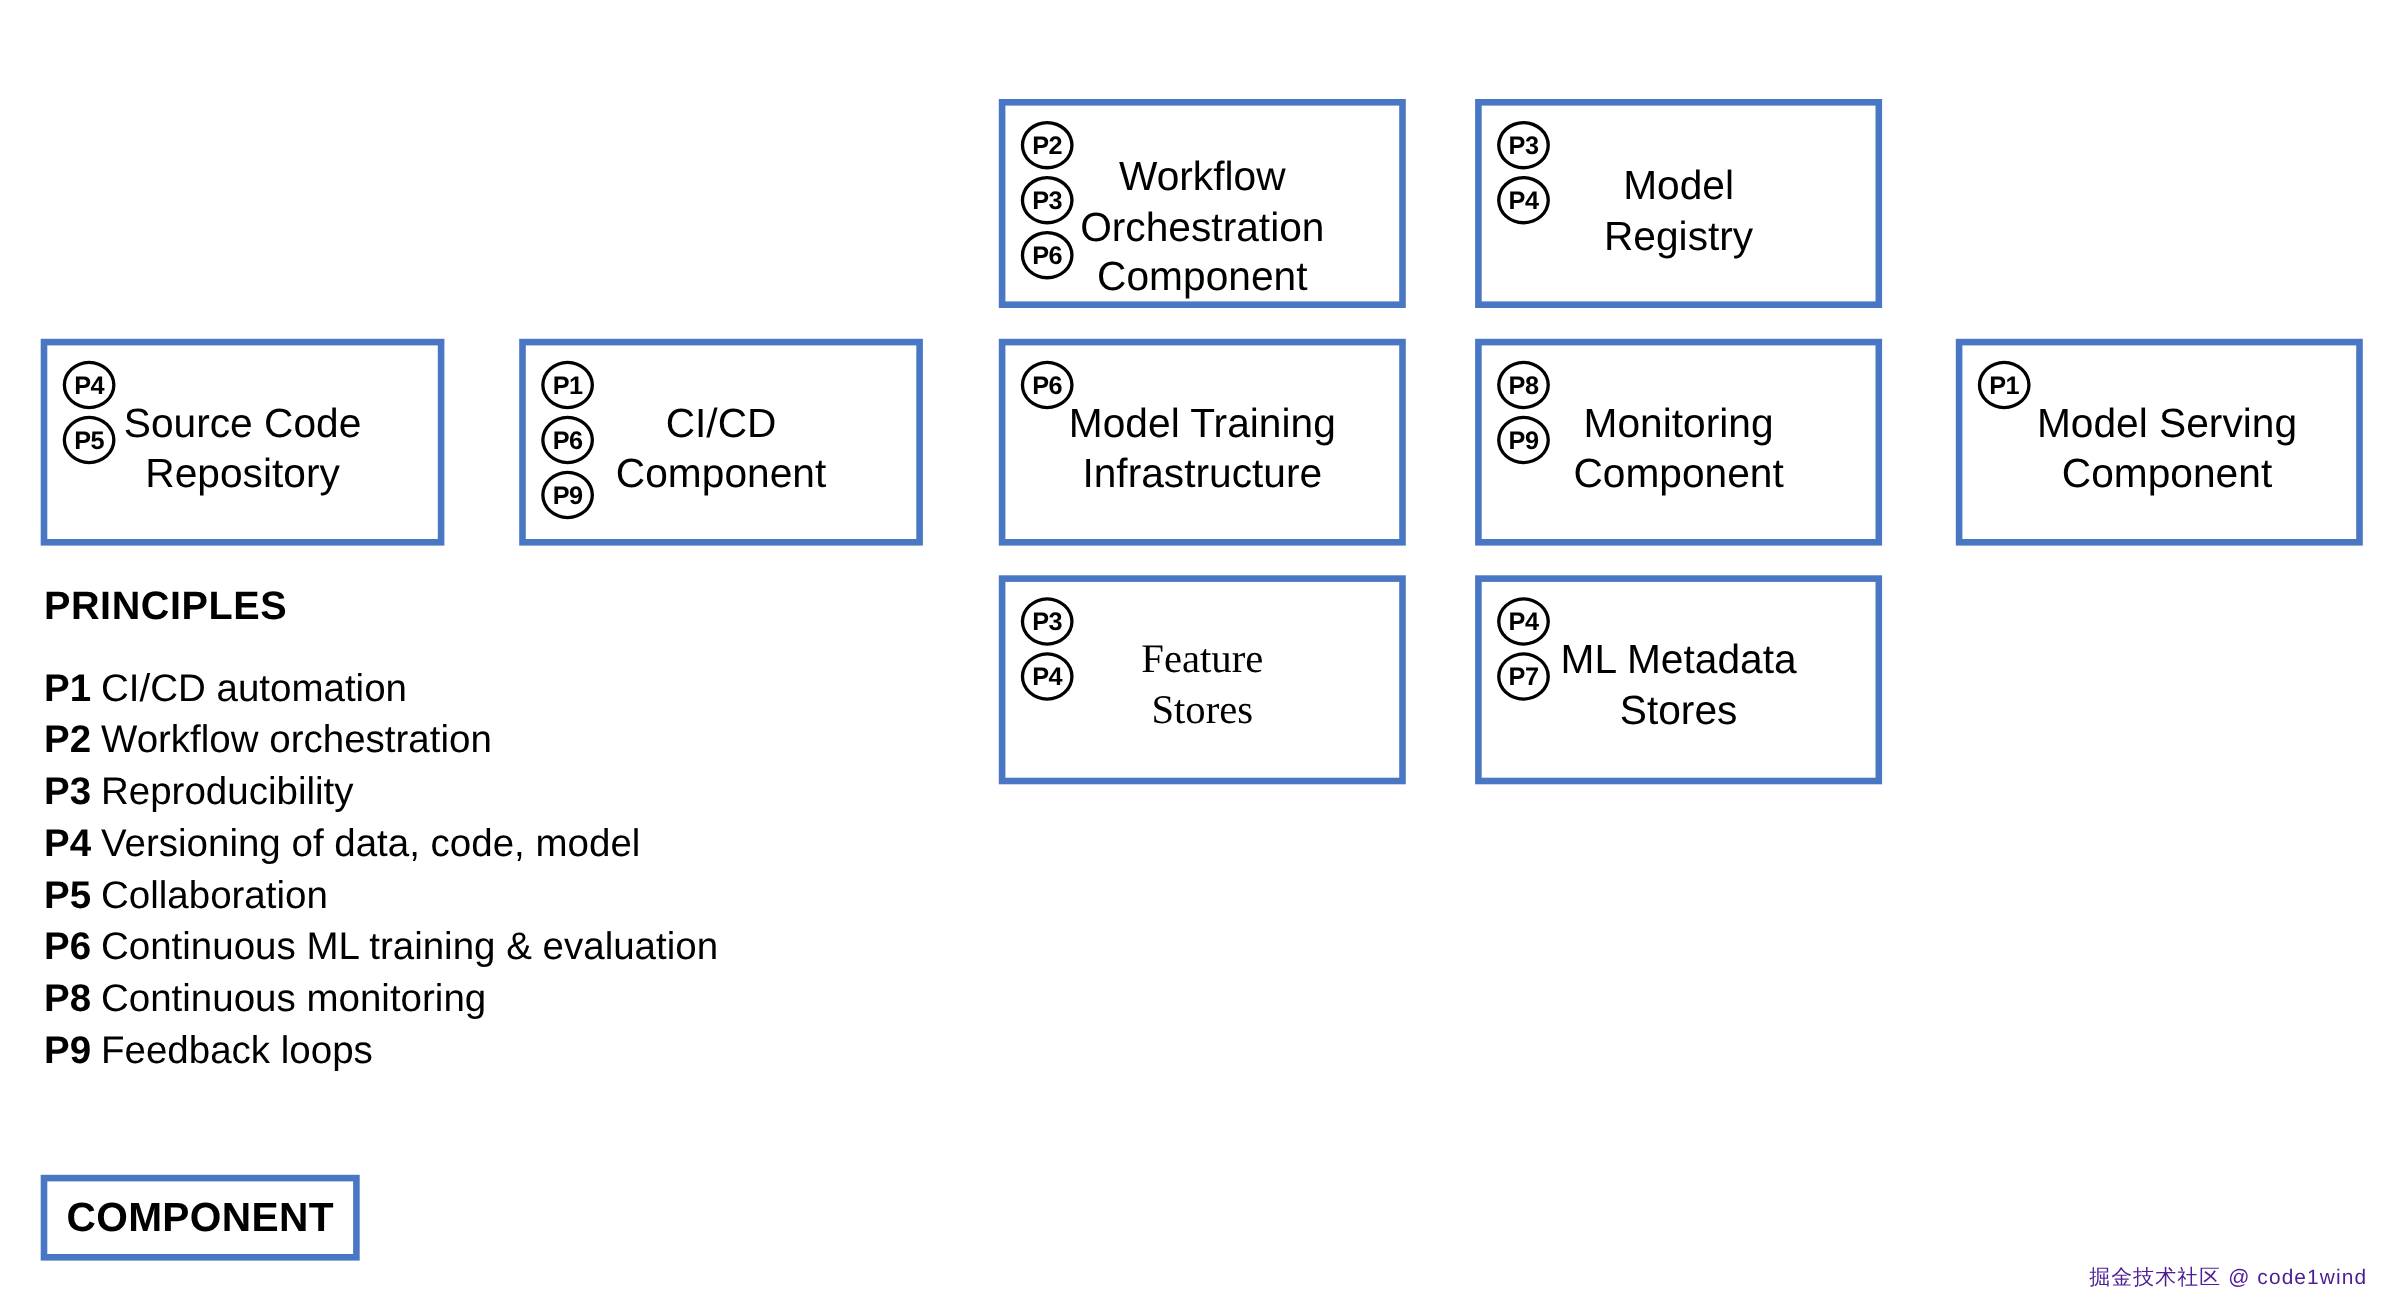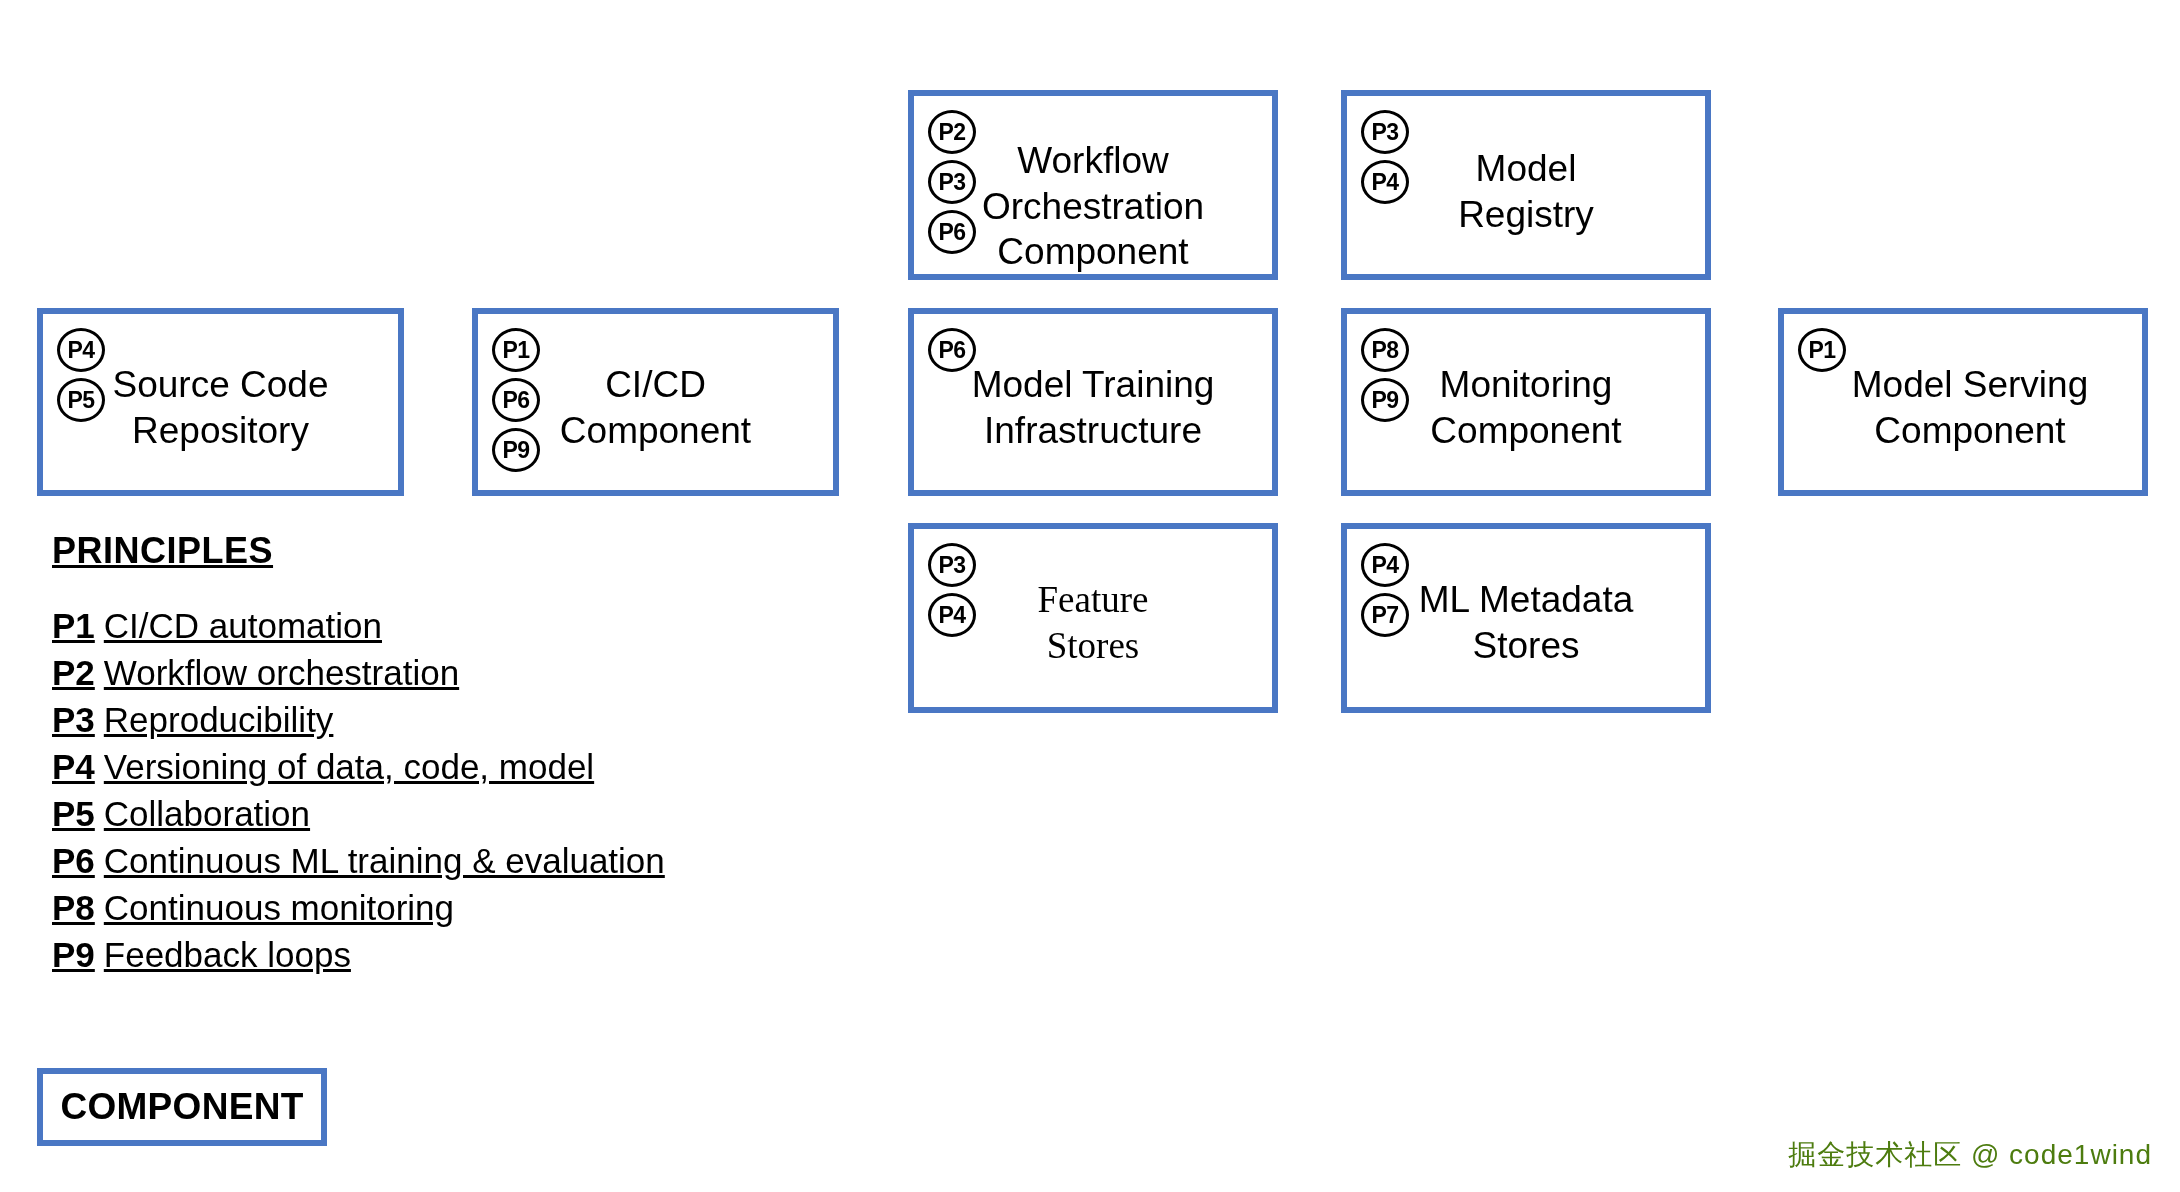--- a/index.html
+++ b/index.html
@@ -59,24 +59,23 @@
     font-size: 37px;
     line-height: 1.23;
     white-space: pre-line;
     padding: 0 10px;
     box-sizing: border-box;
   }
 
   
   #principles-block {
     position: absolute;
-    left: 52px;
+    left: 40px;
     top: 530px;
     width: 820px;
-    text-decoration: underline;
   }
   #principles-heading {
     font-size: 36px;
     font-weight: bold;
     letter-spacing: 0.5px;
     margin-bottom: 36px;
   }
   .principle-row {
     font-size: 35px;
     line-height: 1.0;
@@ -106,22 +105,22 @@
     font-size: 37px;
     font-weight: bold;
     letter-spacing: 0.3px;
   }
 
   
   #watermark {
     position: absolute;
     right: 28px;
     bottom: 18px;
-    font-size: 28px;
-    color: #4d7c0f;
+    font-size: 19px;
+    color: #4c1d95;
     letter-spacing: 1px;
     white-space: nowrap;
   }
 </style>
 </head>
 <body>
 
 <div id="diagram-canvas">
     <div class="box" style="left: 908px; top: 90px; width: 370px; height: 190px; border-color: rgb(74, 119, 196);">
       <div class="box-inner">

